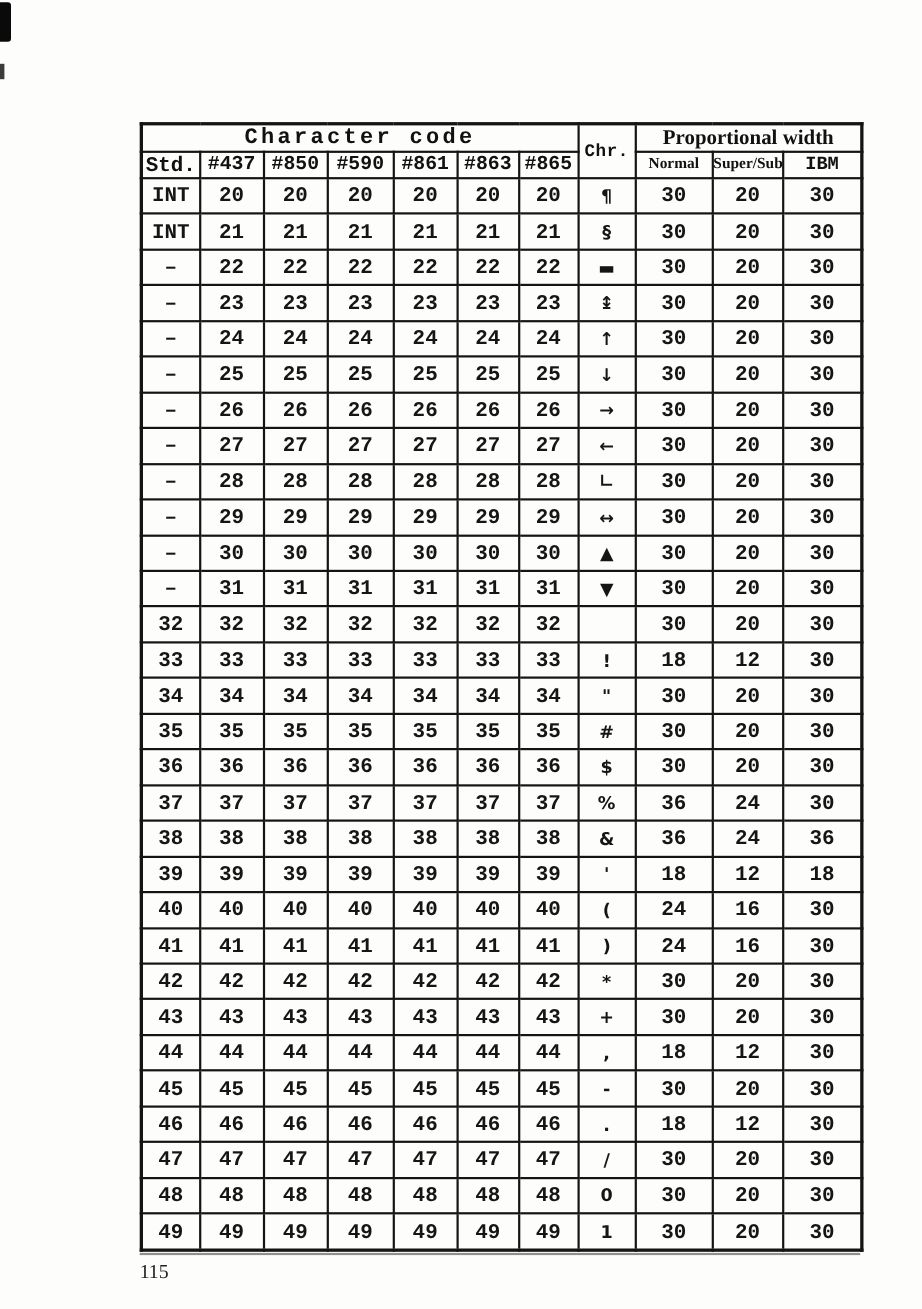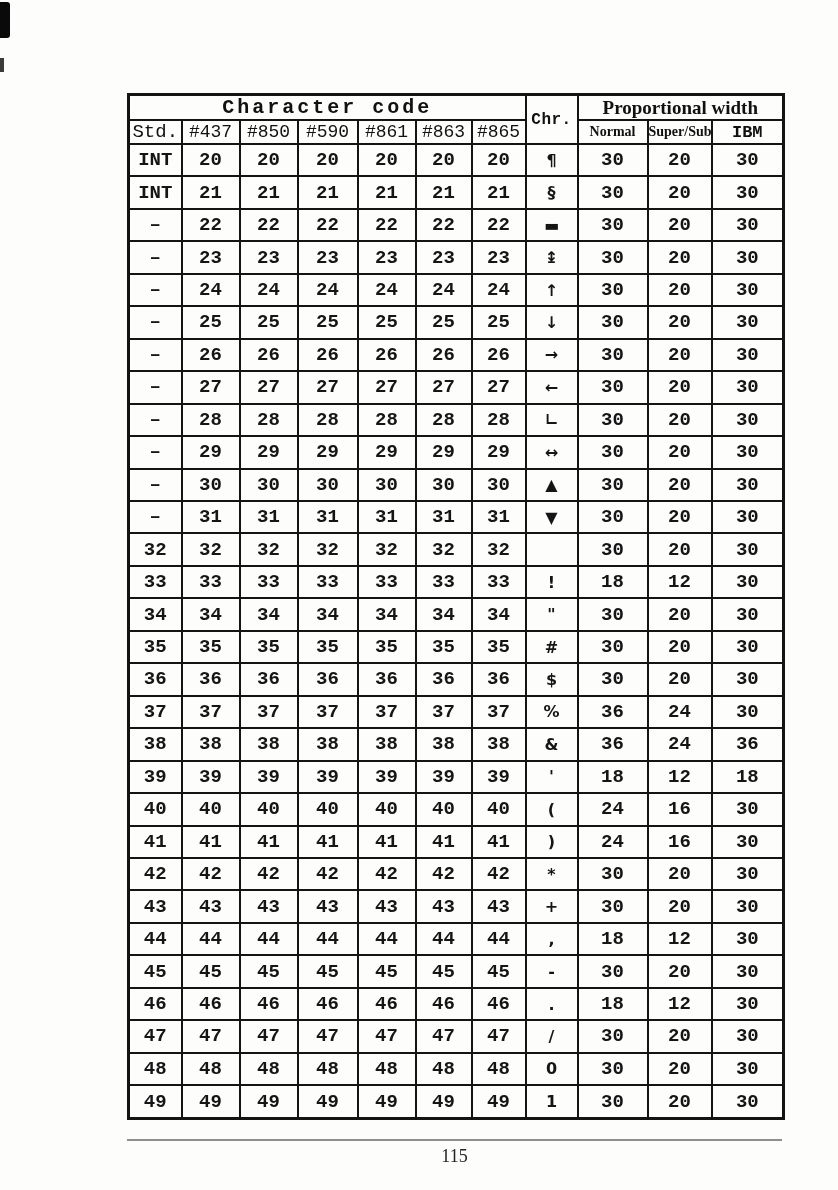--- a/index.html
+++ b/index.html
@@ -17,21 +17,21 @@
     color: #111;
   }
   
   .artifact { position: absolute; background: #0a0a0a; }
   .a1 { left: 0; top: 2px; width: 10px; height: 36px; border-radius: 0 3px 3px 0; }
   .a2 { left: 0; top: 58px; width: 4px; height: 14px; opacity: .8; }
 
   table.codes {
     position: absolute;
     left: 127px;
-    top: 93px;
+    top: 111px;
     width: 655px;
     height: 1027px;
     border-collapse: collapse;
     table-layout: fixed;
     border: 3px solid #141414;
   }
   table.codes th, table.codes td {
     border: 2px solid #141414;
     padding: 0;
     text-align: center;
@@ -52,21 +52,21 @@
     font-weight: bold;
     letter-spacing: 0.5px;
   }
   th.prop-h {
     font-family: "Liberation Serif", serif;
     font-size: 19px;
     font-weight: bold;
   }
   th.sub {
     font-size: 18px;
-    font-weight: normal;
+    font-weight: bold;
   }
   th.sub.std { font-size: 19px; }
   th.wsub {
     font-family: "Liberation Serif", serif;
     font-size: 14px;
     font-weight: bold;
   }
   th.wsub.ibm {
     font-family: "Liberation Mono", monospace;
     font-size: 17px;
@@ -89,21 +89,21 @@
     top: 1139px;
     width: 655px;
     height: 2px;
     background: #8f8f8f;
   }
   .page-number {
     position: absolute;
     left: 127px;
     top: 1146px;
     width: 655px;
-    text-align: center;
+    text-align: left;
     font-family: "Liberation Serif", serif;
     font-size: 18px;
     color: #222;
   }
 </style>
 </head>
 <body>
 
 <div class="page">
 

